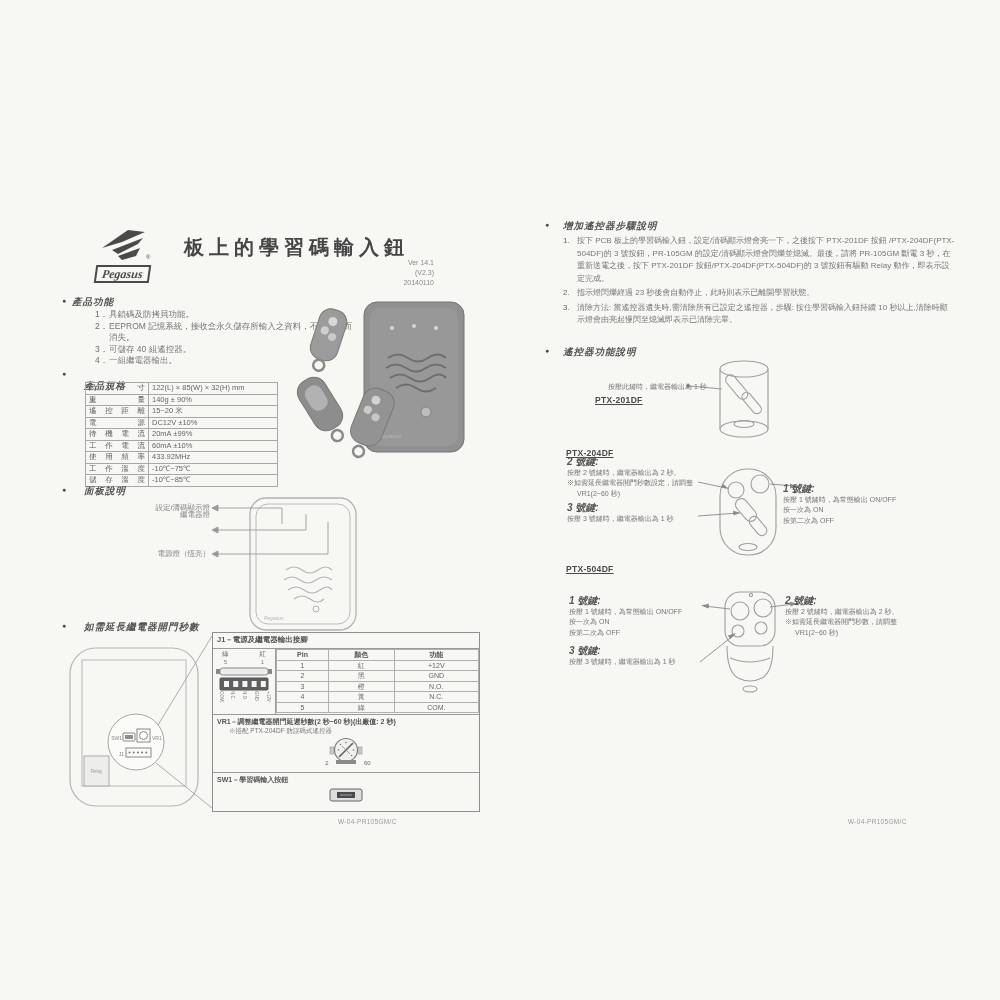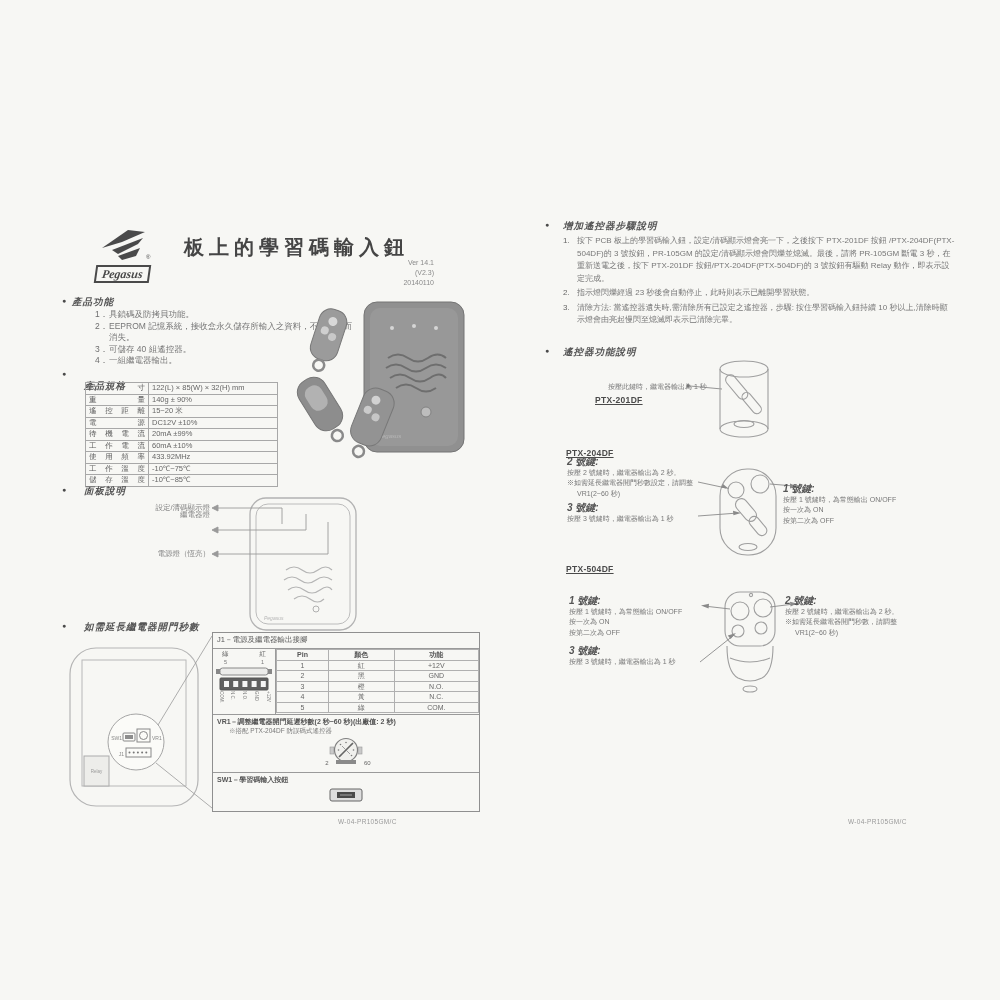--- a/index.html
+++ b/index.html
@@ -10,21 +10,21 @@
   .doc-title{font-size:20px;font-weight:600;letter-spacing:5px;color:#454545;}
   .ver{font-size:7px;color:#8a8a8a;line-height:10px;text-align:right;}
   .feat-item{font-size:8.5px;color:#777;line-height:11.5px;display:flex;}
   .feat-num{width:14px;flex:none;color:#6e6e6e;}
   .spec-table{border-collapse:collapse;font-size:7.5px;color:#666;}
   .spec-table td{border:1px solid #a8a8a8;padding:0 3px;height:10.5px;line-height:10.5px;}
   .spec-label{width:56px;text-align:justify;text-align-last:justify;color:#5e5e5e;}
   .spec-value{width:122px;}
   .panel-label{font-size:7.5px;color:#828282;text-align:right;}
   .j1-box{left:212px;top:632px;width:266px;height:178px;border:1px solid #8f8f8f;display:flex;flex-direction:column;}
-  .j1-title{height:13px;padding:2px 4px 0;font-size:7.5px;font-weight:400;color:#555;border-bottom:1px solid #9a9a9a;}
+  .j1-title{height:13px;padding:2px 4px 0;font-size:7.5px;font-weight:700;color:#555;border-bottom:1px solid #9a9a9a;}
   .j1-main{display:flex;height:65px;border-bottom:1px solid #9a9a9a;}
   .j1-conn{width:62px;border-right:1px solid #9a9a9a;}
   .wire-row{display:flex;justify-content:space-between;padding:1px 9px 0;font-size:6.5px;color:#5e5e5e;}
   .num-row{display:flex;justify-content:space-between;padding:0 11px;font-size:5.5px;color:#777;}
   .pinlab-row{display:flex;justify-content:space-between;padding:0 5px;height:15px;}
   .pinlab-row span{writing-mode:vertical-rl;font-size:4.5px;color:#777;line-height:1;}
   .pin-table{width:100%;border-collapse:collapse;font-size:7px;color:#666;}
   .pin-table th,.pin-table td{border:1px solid #b0b0b0;text-align:center;padding:0;height:9.5px;line-height:9.5px;font-weight:normal;}
   .pin-table th{color:#555;font-weight:bold;}
   .vr1-sec{height:58px;border-bottom:1px solid #9a9a9a;padding:2px 4px;box-sizing:border-box;}

